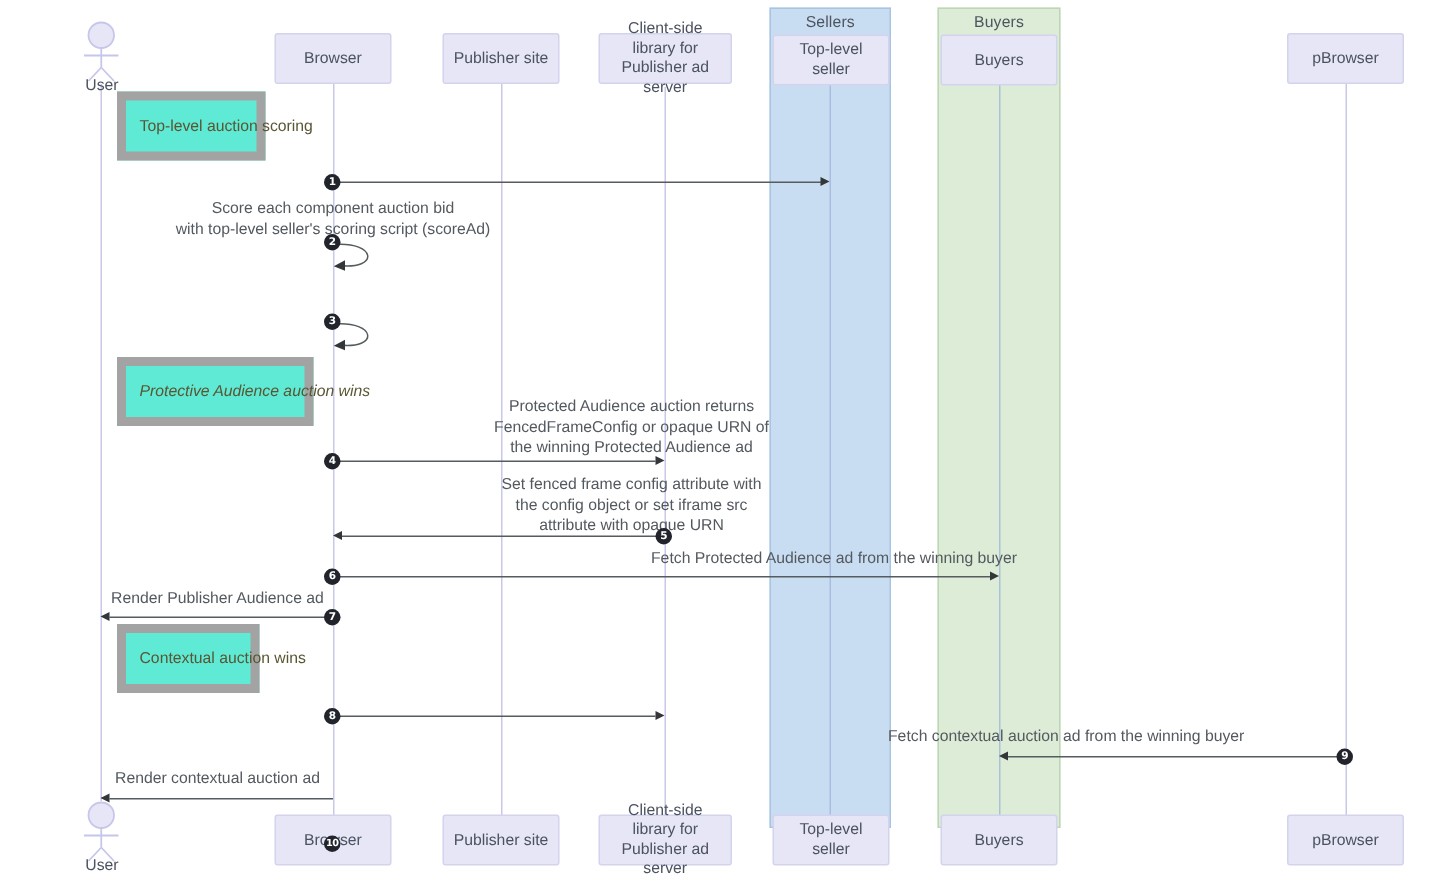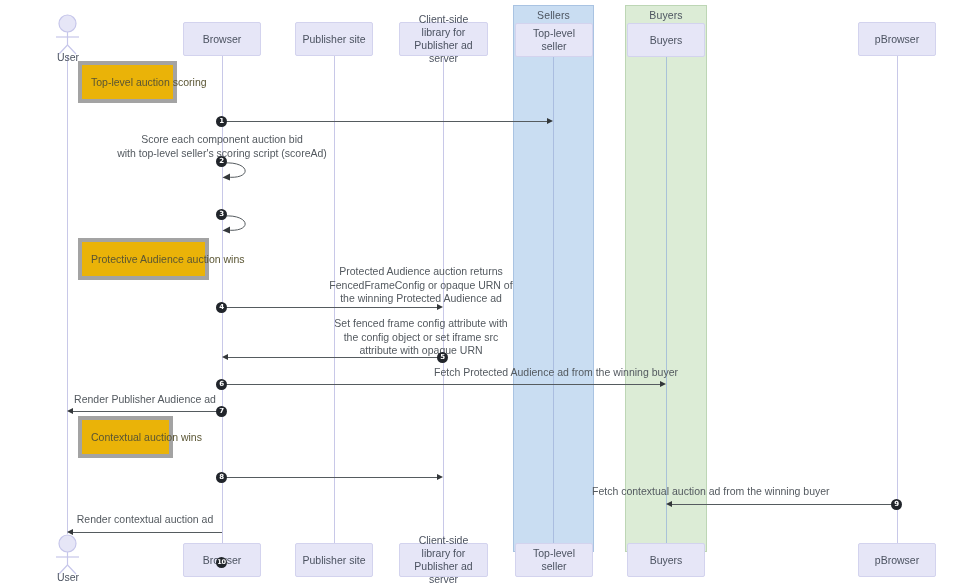--- a/index.html
+++ b/index.html
@@ -63,22 +63,22 @@
     position: absolute;
     font-size: 10.5px;
     color: #4b5260;
     text-align: center;
     width: 60px;
   }
   
   .note {
     position: absolute;
     box-sizing: border-box;
-    background: #eab308;
-    border: 4px solid #a3a3a3;
+    background: #5eead4;
+    border: 6px solid #a3a3a3;
     display: flex;
     align-items: center;
     padding: 17px 9px;
     font-size: 10.5px;
     color: #5a5533;
     white-space: nowrap;
   }
   
   .msg-label {
     position: absolute;
@@ -194,21 +194,21 @@
       <line x1="8" y1="23" x2="31" y2="23" stroke="#c6c6ea" stroke-width="1.2"></line>
       <line x1="19.5" y1="31" x2="11" y2="40" stroke="#c6c6ea" stroke-width="1.2"></line>
       <line x1="19.5" y1="31" x2="28" y2="40" stroke="#c6c6ea" stroke-width="1.2"></line>
     </svg>
   </div>
   <div class="actor-label" style="left:38px; top:571px;">User</div>
 
   <div class="note" style="left:78px; top:61px; width:99px; height:22px;">
     <span>Top-level auction scoring</span>
   </div>
-  <div class="note" style="left:78px; top:238px; width:131px; height:22px;">
+  <div class="note" style="left:78px; top:238px; width:131px; height:22px;font-style:italic;">
     <span>Protective Audience auction wins</span>
   </div>
   <div class="note" style="left:78px; top:416px; width:95px; height:22px;">
     <span>Contextual auction wins</span>
   </div>
 
   <div class="msg-line" style="left:222px; top:121px; width:327px;"></div>
   <div class="arrowhead right" style="left:547px; top:118px;"></div>
   <div class="seq-num" style="left:216px; top:116px;">1</div>
 

